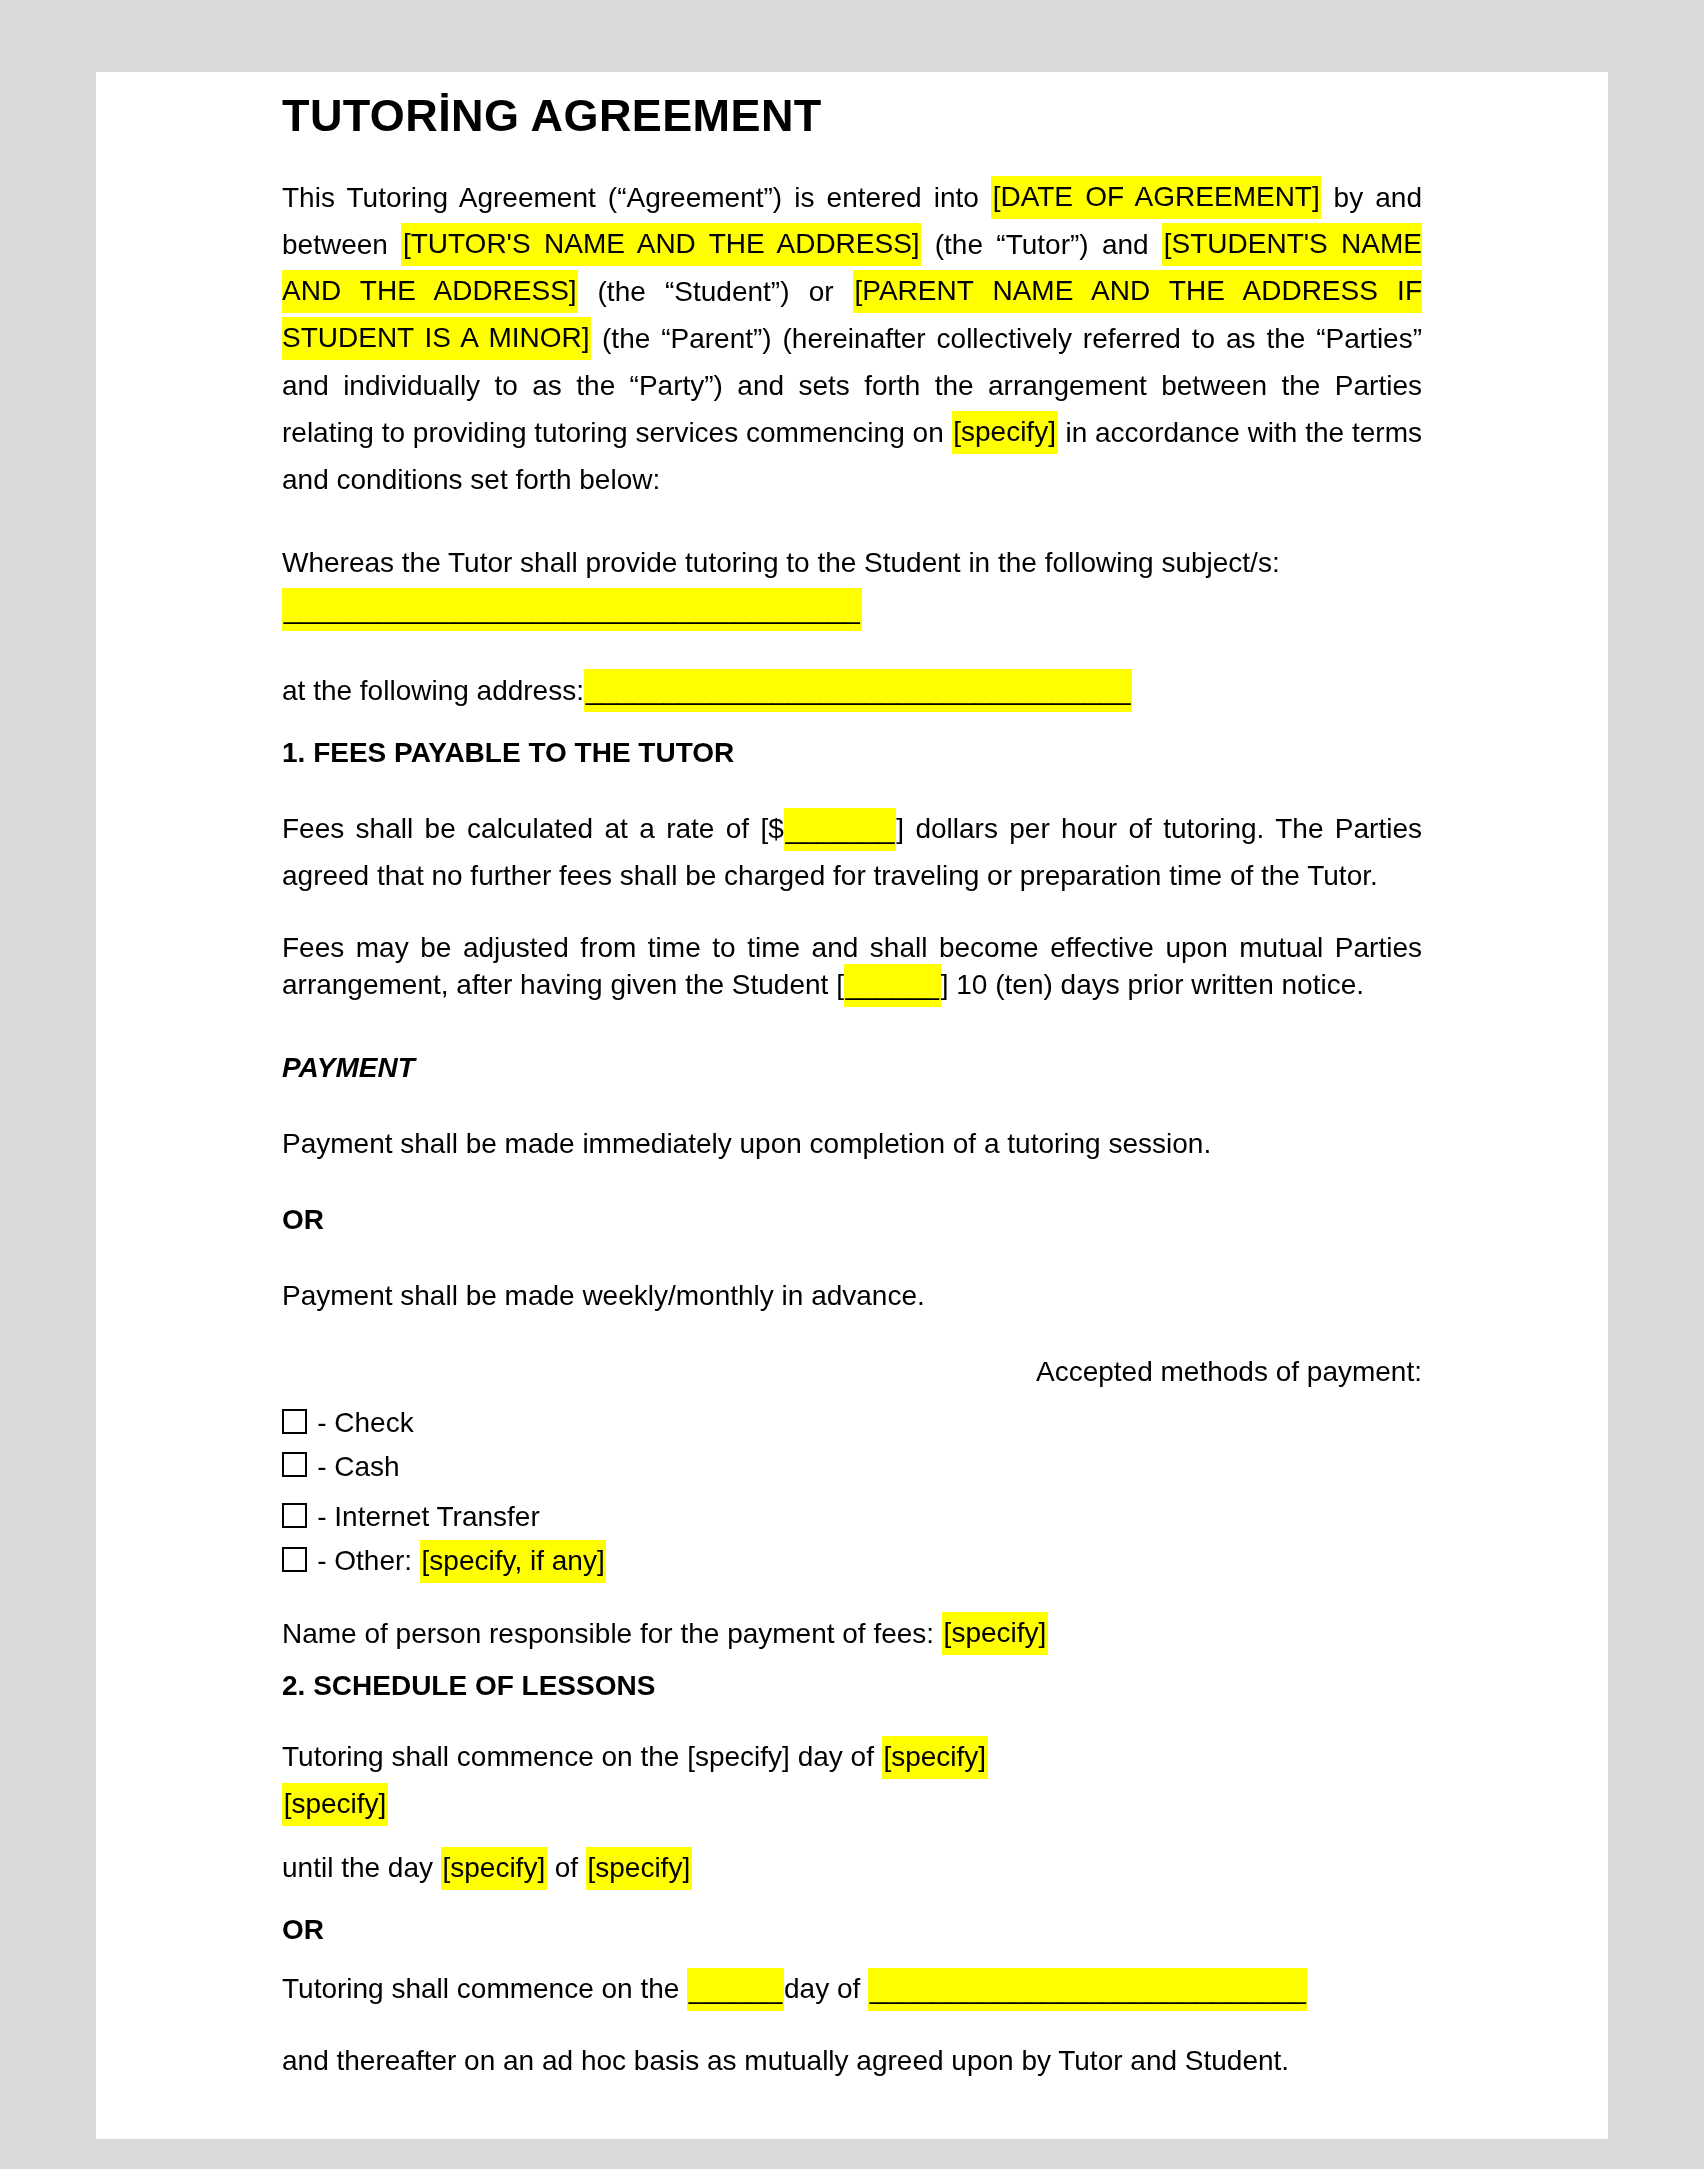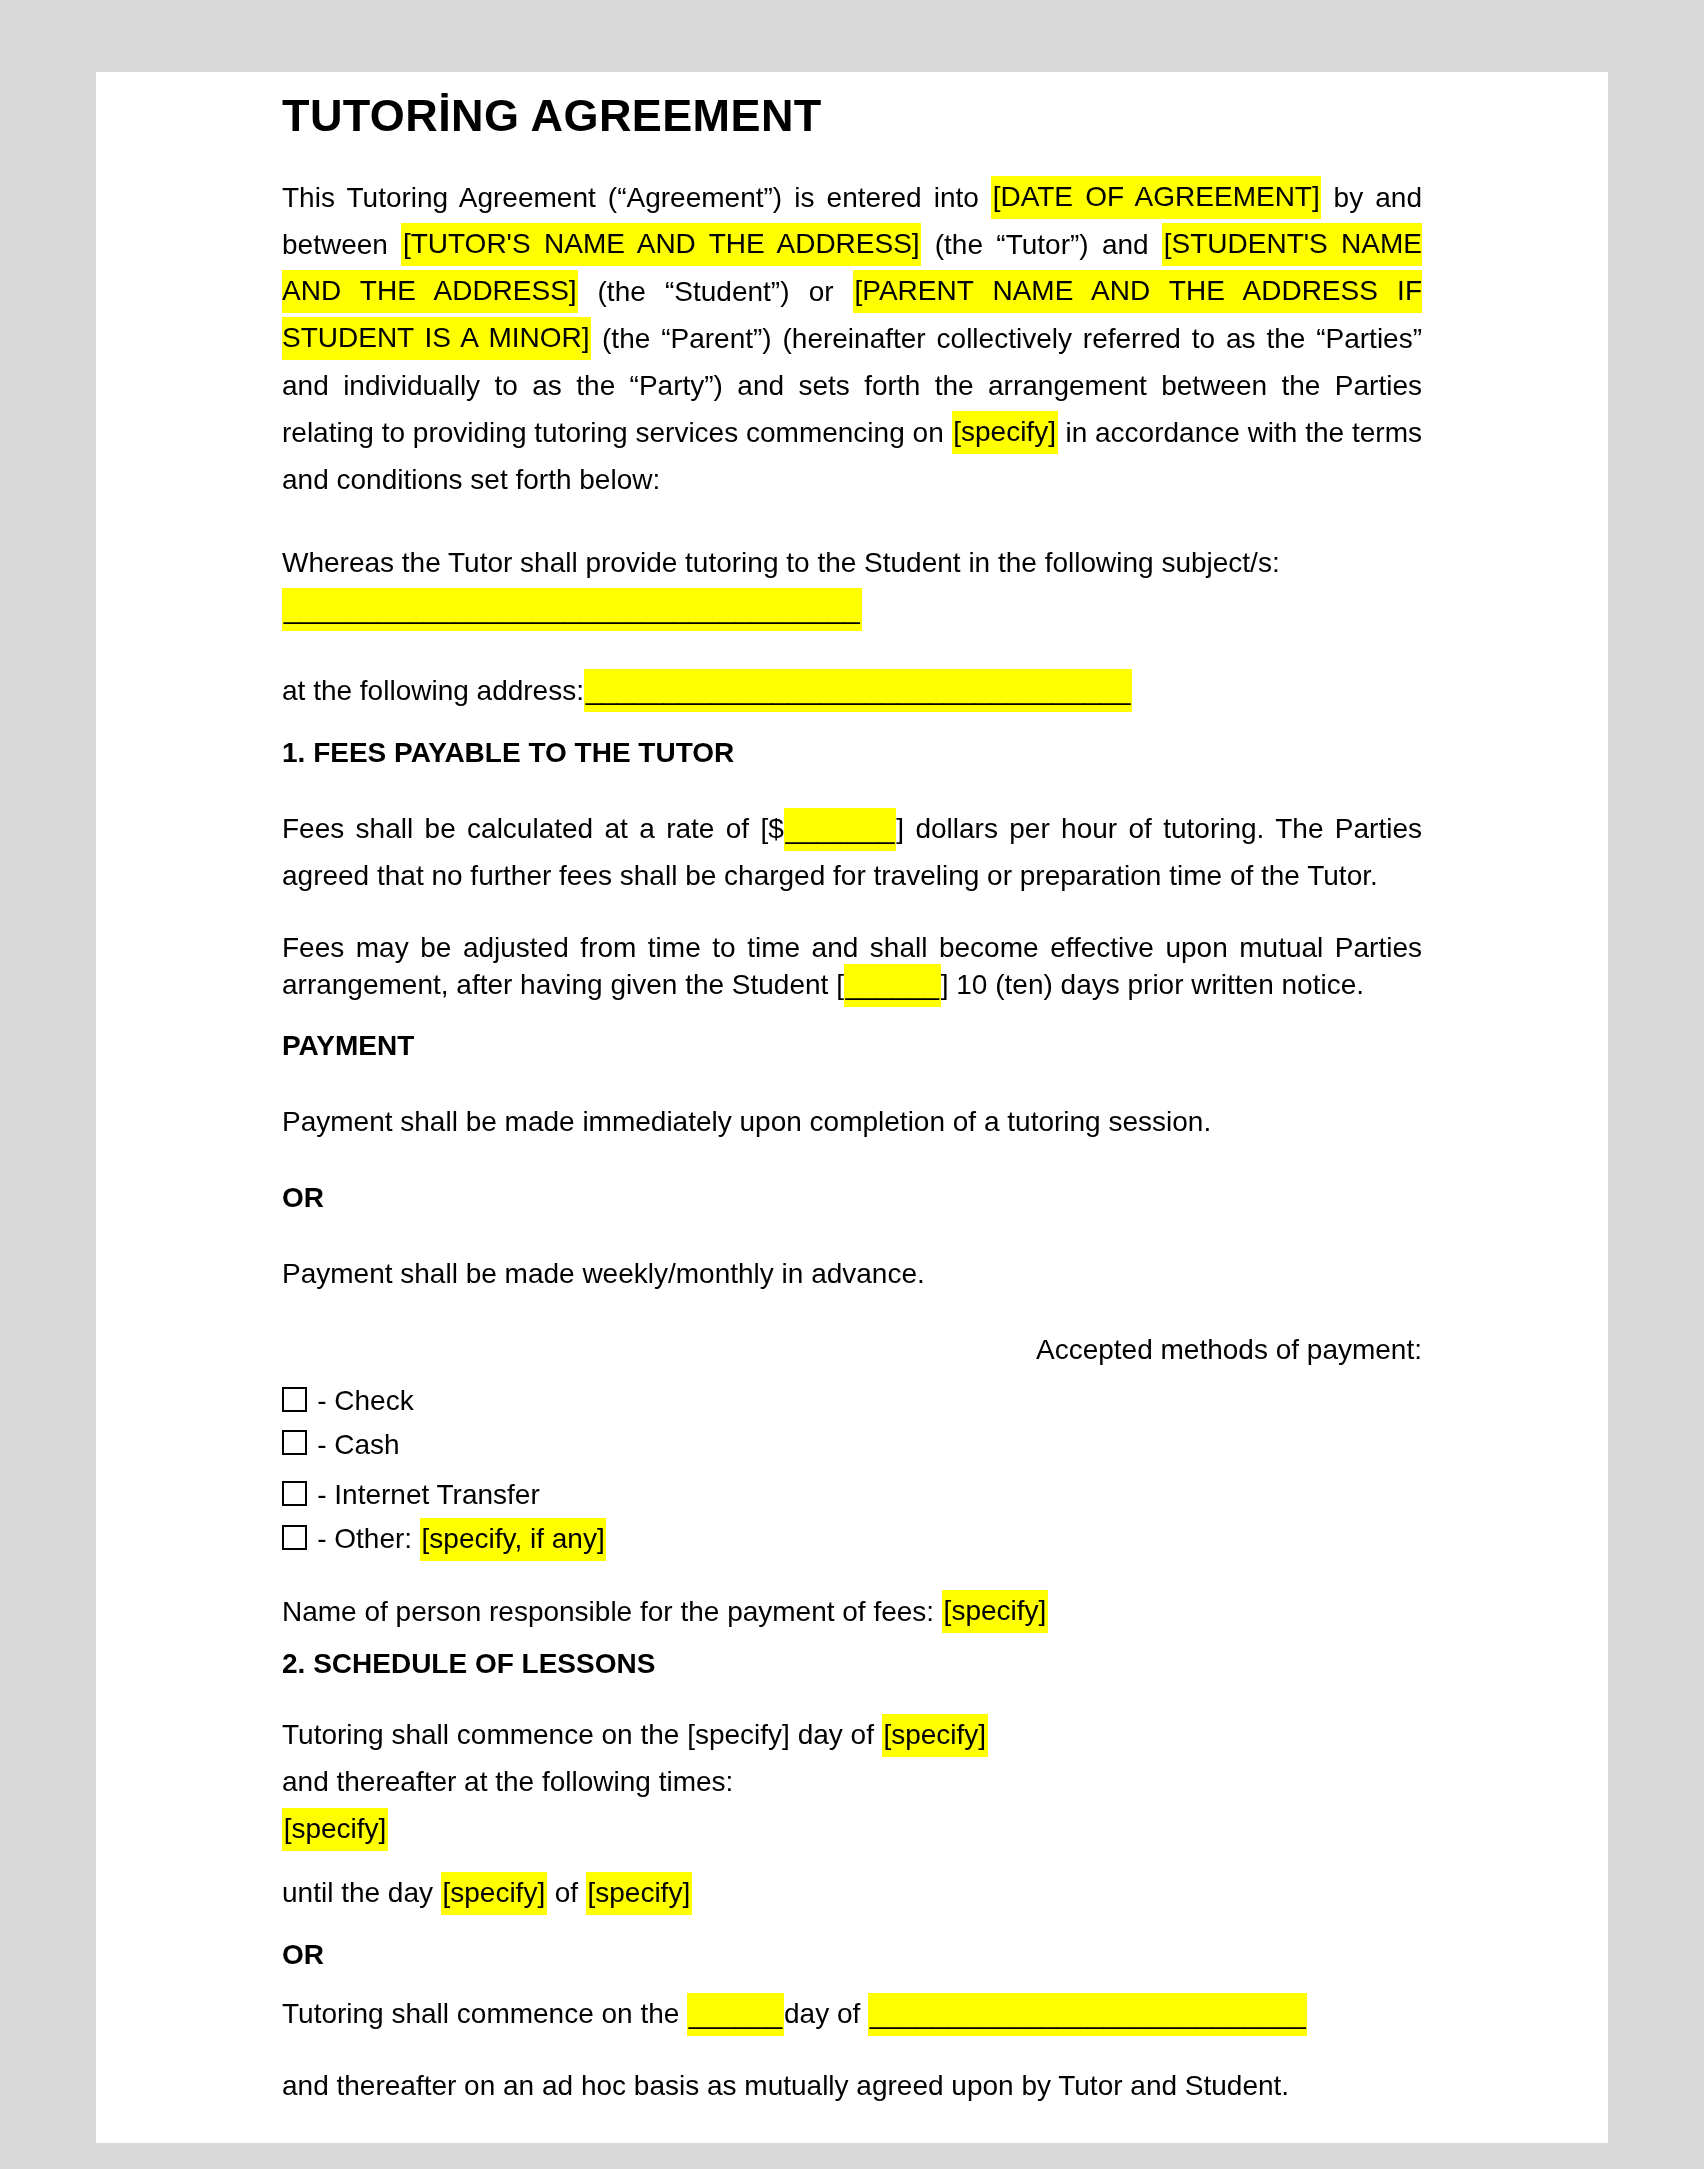--- a/index.html
+++ b/index.html
@@ -40,21 +40,21 @@
     margin: 0;
   }
   .hl { background: #ffff00; padding: 5.1px 1.7px 6.8px; }
   .blank { white-space: nowrap; letter-spacing: 0; }
   .b-intro     { margin-top: 30.5px; }
   .b-whereas   { margin-top: 36px; }
   .b-address   { margin-top: 34px; }
   .b-h2-fees   { margin-top: 20.3px; }
   .b-fees      { margin-top: 34px; }
   .b-adjust    { margin-top: 30.5px; line-height: 37px; }
-  .b-payment-h { margin-top: 24px; }
+  .b-payment-h { margin-top: 46px; font-style: italic; }
   .b-immediate { margin-top: 34px; }
   .b-or1       { margin-top: 34px; }
   .b-weekly    { margin-top: 34px; }
   .b-accepted  { margin-top: 34px; line-height: 37px; text-align: right; }
   .method      { font-size: 28px; line-height: 37px; margin-top: 13.6px; }
   .method.first { margin-top: 6.8px; }
   .method.tight { margin-top: 6.8px; }
   .cb {
     display: inline-block;
     width: 21px;
@@ -104,21 +104,20 @@
   <div class="method first"><span class="cb"></span><span>- Cash</span></div>
   <div class="method"><span class="cb"></span><span>- Internet Transfer</span></div>
   <div class="method tight"><span class="cb"></span><span>- Other: </span><span class="hl">[specify, if any]</span></div>
 
   <p class="para b-name"><span>Name of person responsible for the payment of fees: </span><span class="hl">[specify]</span></p>
 
   <p class="h2 b-h2-sched">2. SCHEDULE OF LESSONS</p>
 
   <div class="para b-sched-a">
     <div><span>Tutoring shall commence on the [specify] day of </span><span class="hl">[specify]</span></div>
-    <div>and thereafter at the following times:</div>
     <div><span class="hl">[specify]</span></div>
   </div>
 
   <p class="para b-until"><span>until the day </span><span class="hl">[specify]</span><span> of </span><span class="hl">[specify]</span></p>
 
   <p class="h2 b-or2">OR</p>
 
   <p class="para b-commence2"><span>Tutoring shall commence on the </span><span class="hl blank">______</span><span>day of </span><span class="hl blank">____________________________</span></p>
 
   <p class="para b-adhoc">and thereafter on an ad hoc basis as mutually agreed upon by Tutor and Student.</p>

